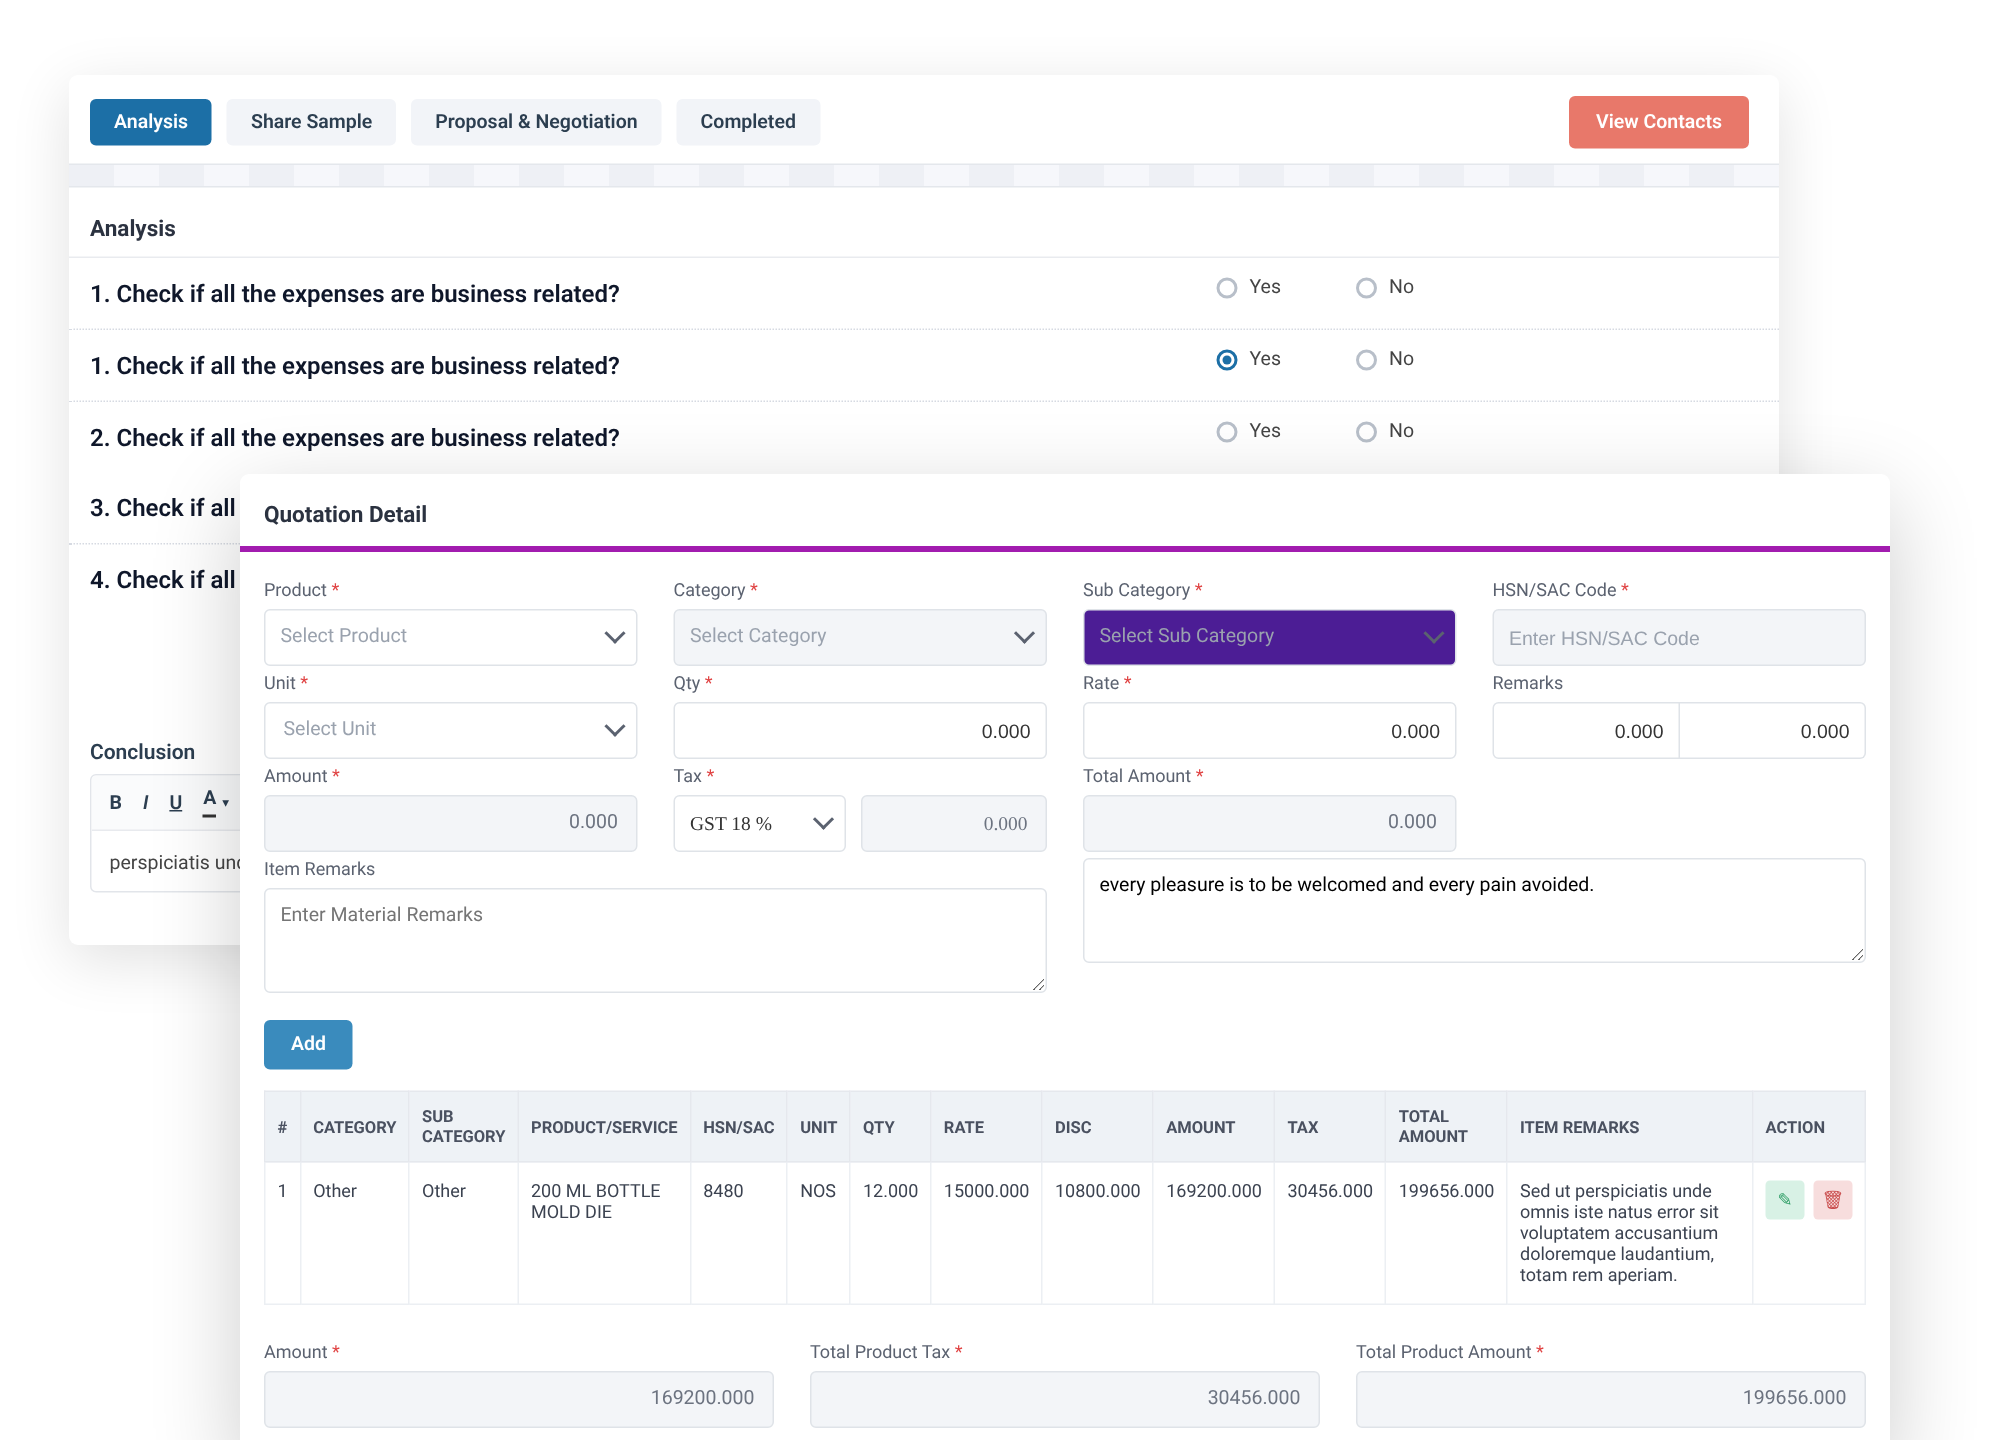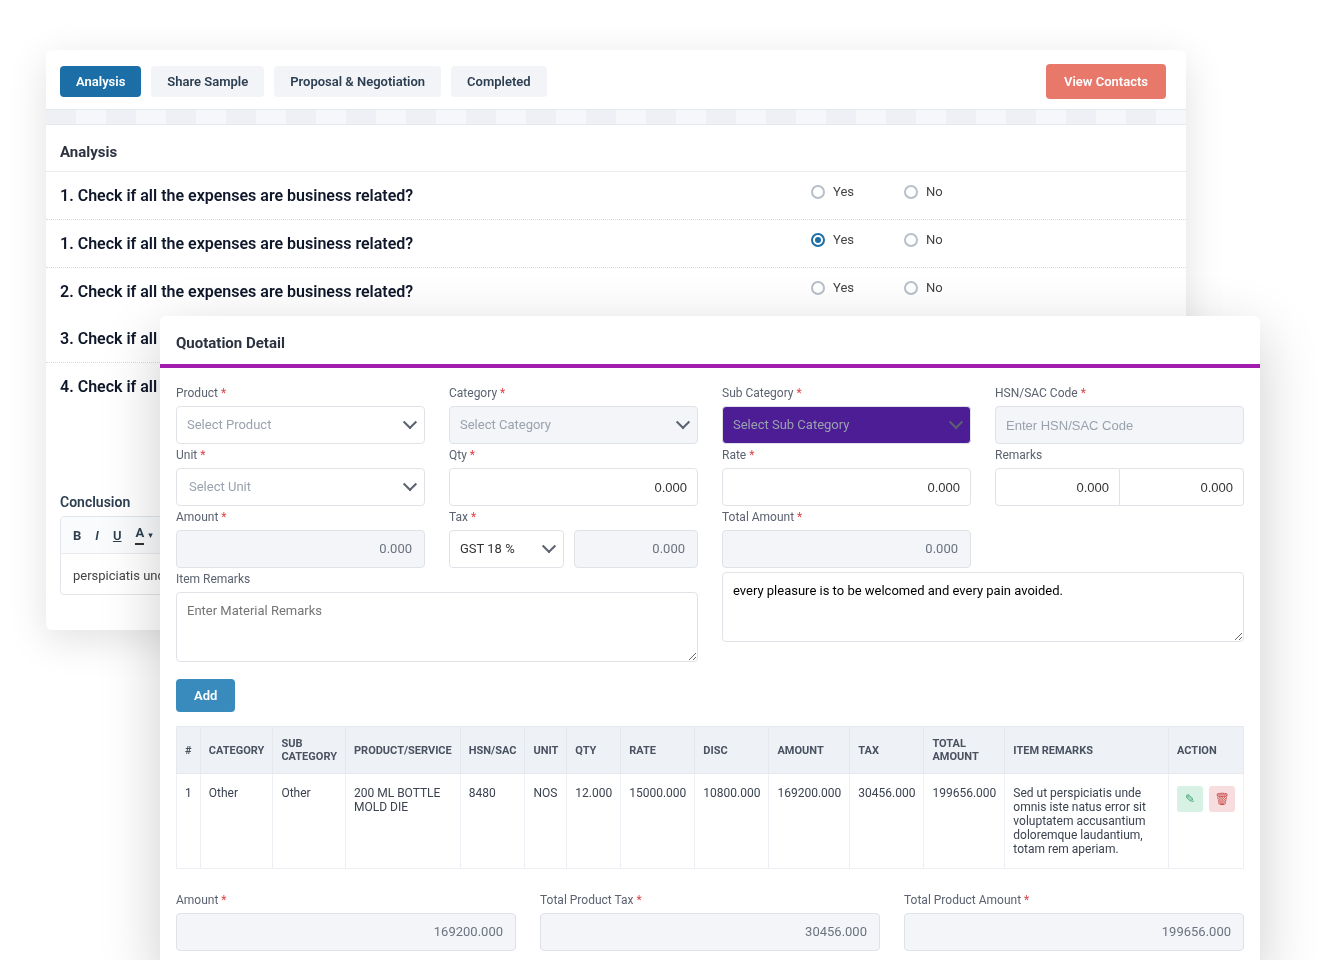--- a/index.html
+++ b/index.html
@@ -154,21 +154,21 @@
   .placeholder { color:#9aa2ae; }
   .textarea {
     width:100%; height:70px; border:1px solid #dfe3e8; border-radius:4px; padding:10px; font-size:13px; font-family:inherit; resize: both;
   }
   .two { grid-column: span 2; }
   .split { display:flex; gap:0; }
   .split > * { flex:1; }
   .split .control:first-child { border-top-right-radius:0; border-bottom-right-radius:0; }
   .split .control:last-child { border-top-left-radius:0; border-bottom-left-radius:0; border-left:0; }
 
-  .tax-wrap { display:flex; gap:10px; }
+  .tax-wrap { display:flex; gap:10px;font-family:Liberation Serif, serif; }
   .tax-wrap .select { width: 46%; }
   .tax-wrap .ro { flex:1; }
 
   .btn-add {
     display:inline-block;
     margin: 14px 16px 0;
     padding: 9px 18px;
     background:#3a8bbd;
     color:#fff;
     border-radius:4px;

